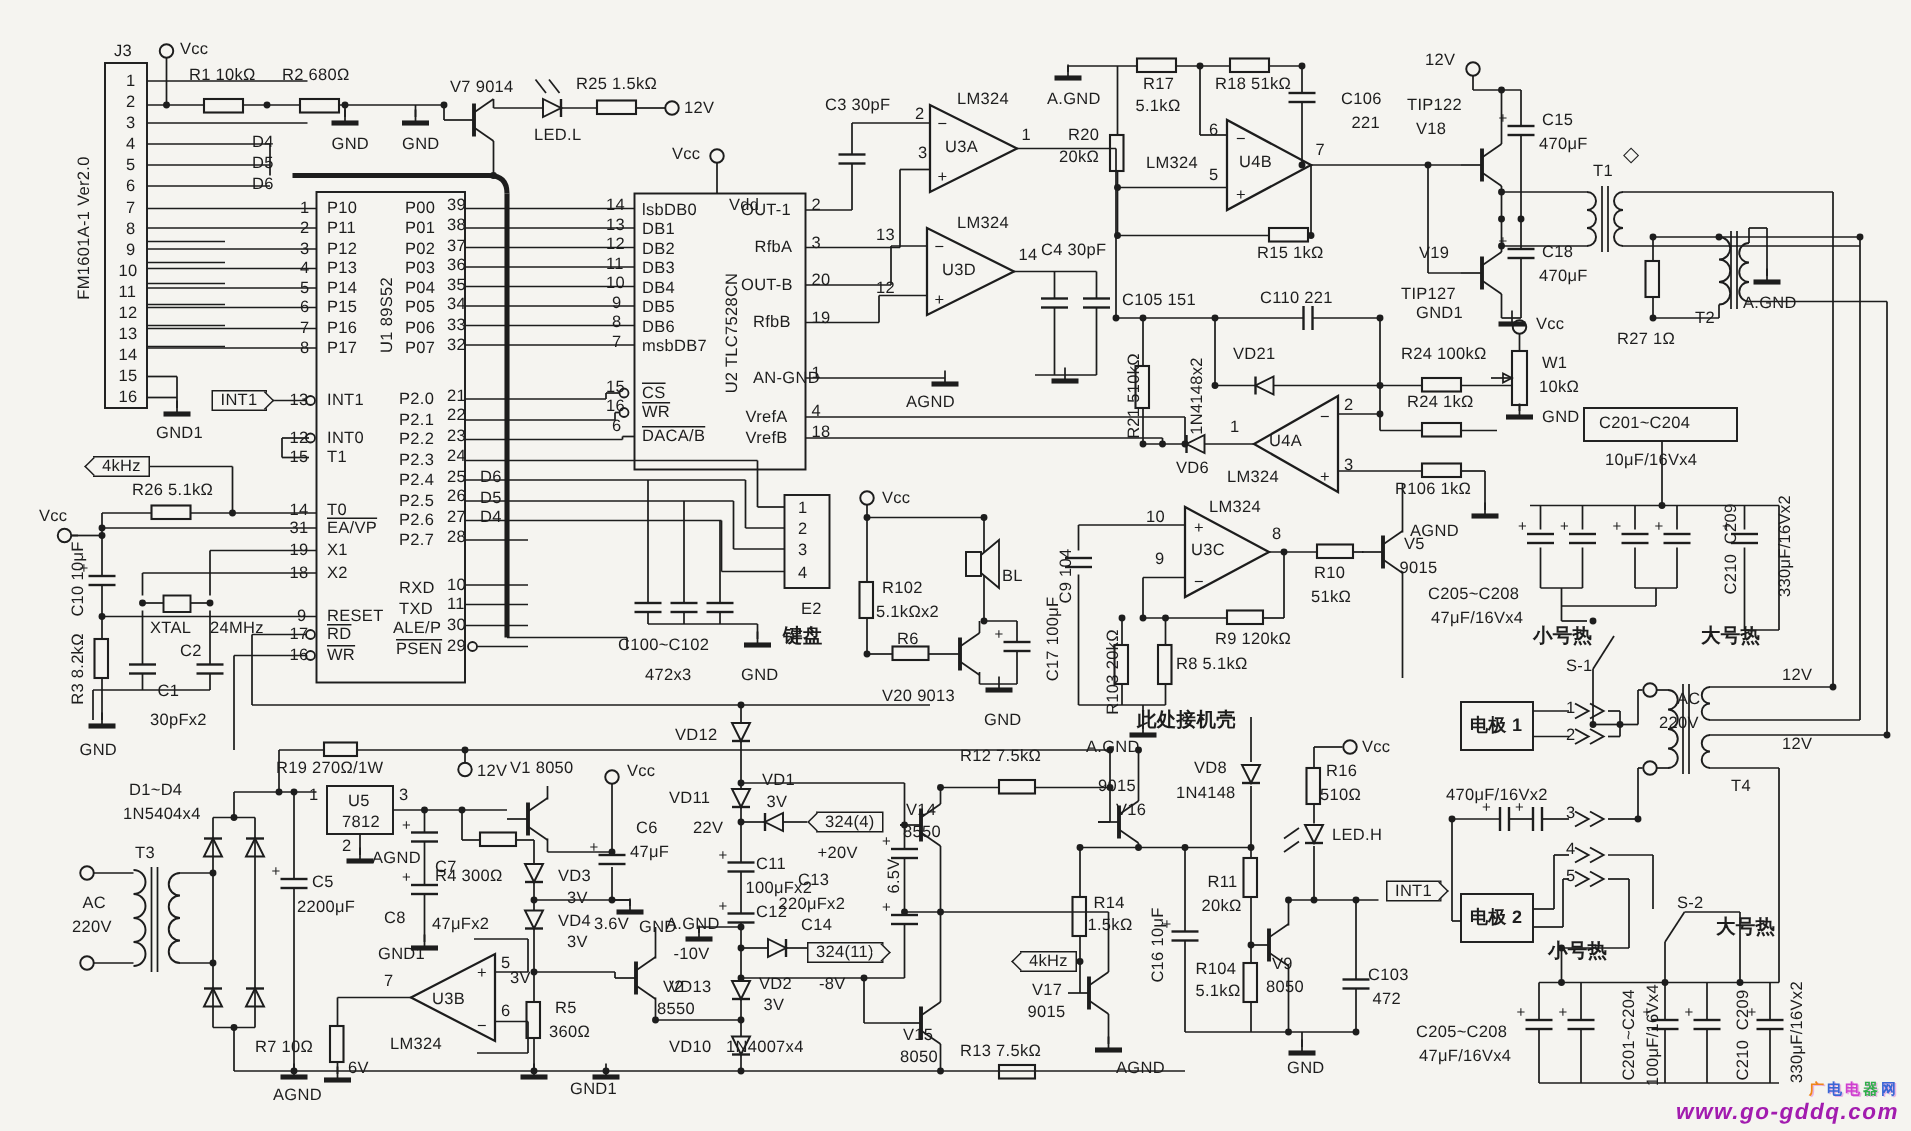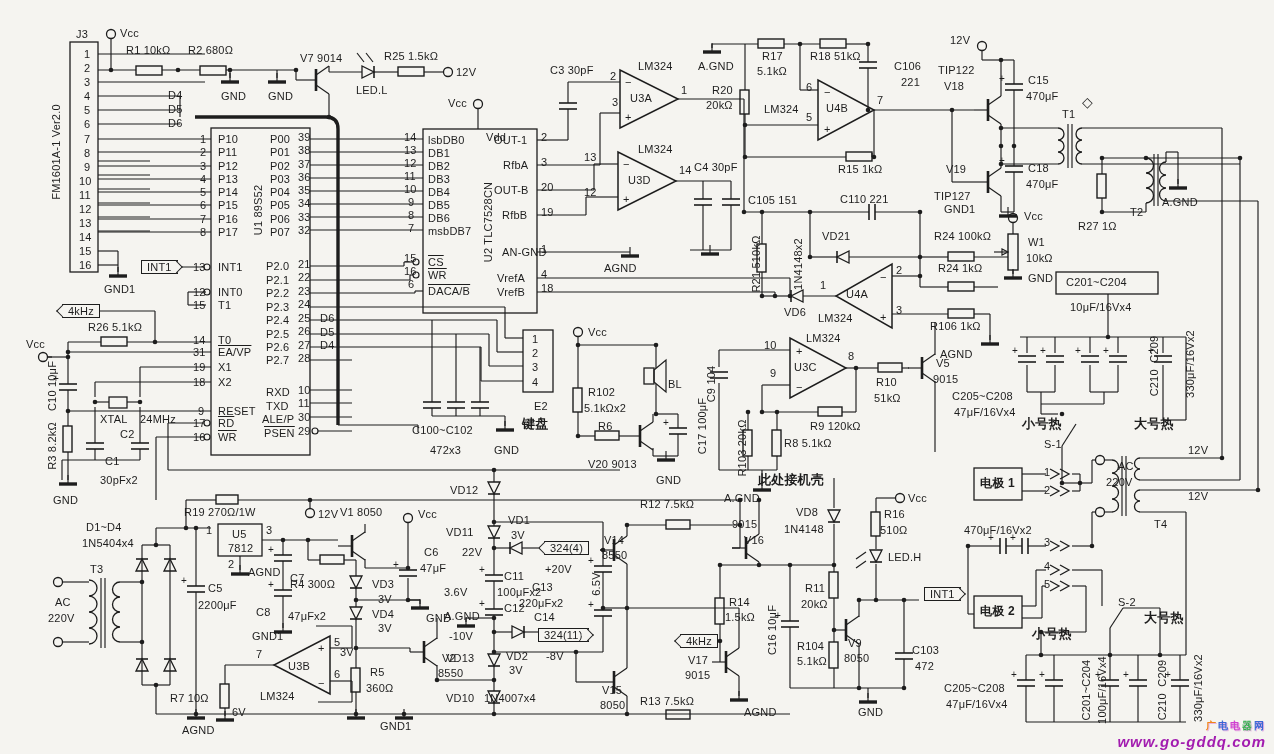--- a/index.html
+++ b/index.html
@@ -1179,21 +1179,21 @@
       <span class="lb" style="left: 318px; top: 508px;">12V</span>
       <span class="lb" style="left: 340px; top: 506px;">V1 8050</span>
       <span class="lb" style="left: 418px; top: 508px;">Vcc</span>
       <span class="lb" style="left: 424px; top: 546px;">C6</span>
       <span class="lb" style="left: 420px; top: 562px;">47μF</span>
       <span class="lb" style="left: 290px; top: 578px;">R4 300Ω</span>
       <span class="lb" style="left: 372px; top: 578px;">VD3</span>
       <span class="lb" style="left: 378px; top: 593px;">3V</span>
       <span class="lb" style="left: 372px; top: 608px;">VD4</span>
       <span class="lb" style="left: 378px; top: 622px;">3V</span>
-      <span class="lb" style="left: 396px; top: 586px; margin-left: 48px;">3.6V</span>
+      <span class="lb" style="left: 396px; top: 610px;">3.6V</span>
       <span class="lb" style="left: 426px; top: 612px;">GND</span>
       <span class="lb" style="left: 340px; top: 646px;">3V</span>
       <span class="lb" style="left: 370px; top: 666px;">R5</span>
       <span class="lb" style="left: 366px; top: 682px;">360Ω</span>
       <span class="lb" style="left: 442px; top: 652px;">V2</span>
       <span class="lb" style="left: 438px; top: 667px;">8550</span>
       <span class="lb" style="left: 380px; top: 720px;">GND1</span>
       <span class="lb" style="left: 170px; top: 692px;">R7 10Ω</span>
       <span class="lb" style="left: 182px; top: 724px;">AGND</span>
       <span class="lb" style="left: 232px; top: 706px;">6V</span>

